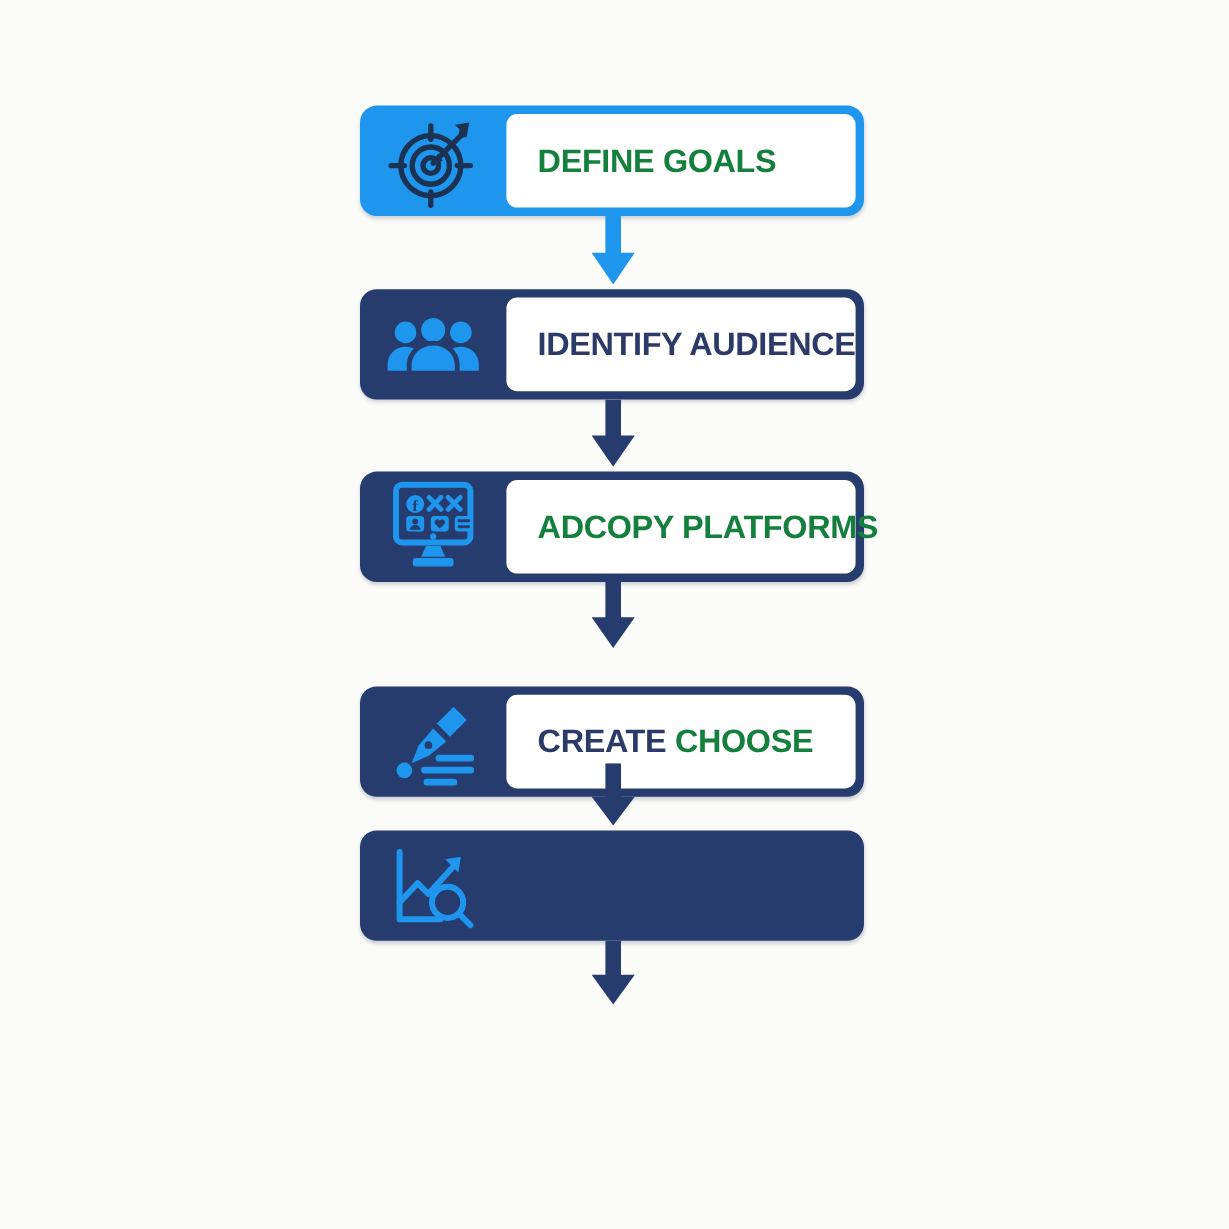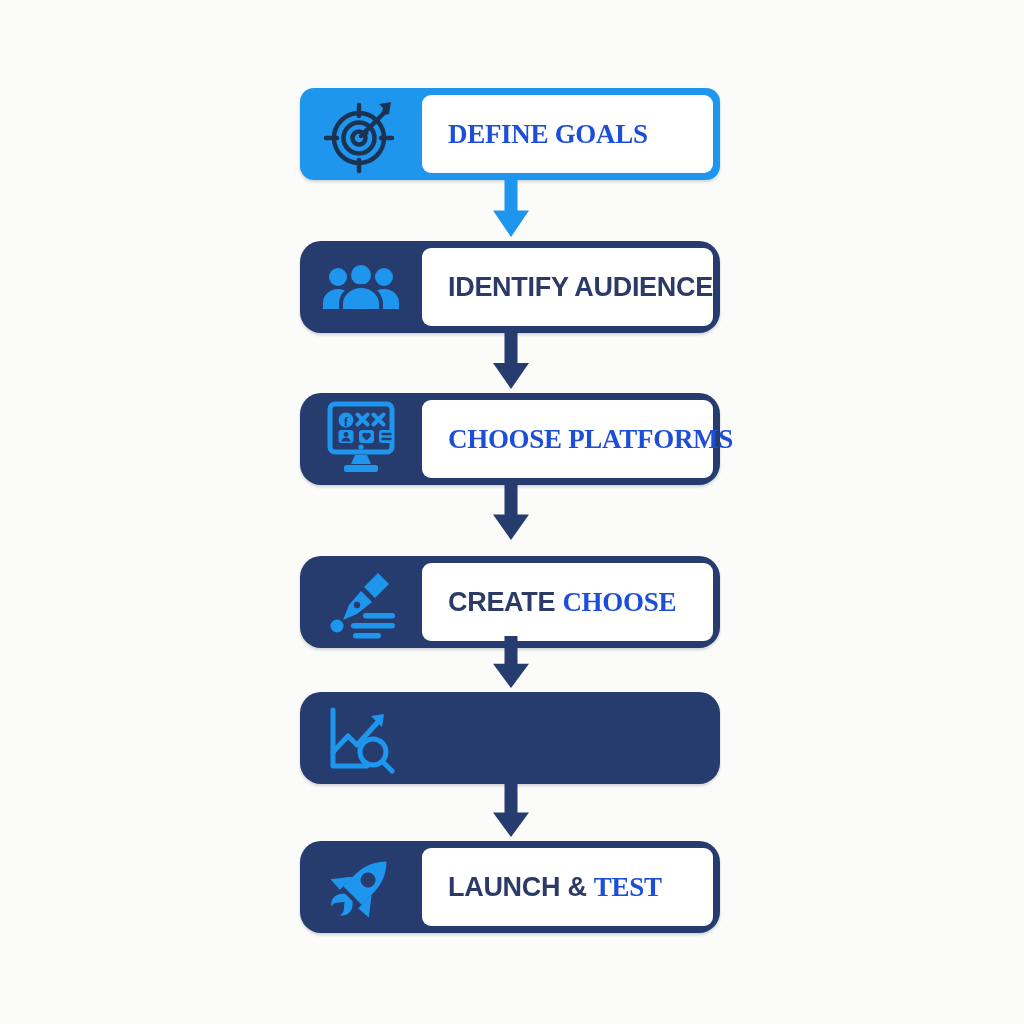--- a/index.html
+++ b/index.html
@@ -12,39 +12,39 @@
   .canvas{position:absolute;inset:0;}
 
   
   .step{
     position:absolute;
     left:300px;width:420px;height:92px;
     border-radius:14px;
     box-shadow:0 2px 3px rgba(20,30,60,.18);
   }
   .step.theme-blue{background:#1e96ee;}
-  .step.theme-navy{background:#263c6e;border-radius:21px;}
+  .step.theme-navy{background:#263c6e;}
 
   .icon-area{
     position:absolute;left:0;top:0;bottom:0;width:122px;
     display:flex;align-items:center;justify-content:center;
   }
   .icon-area svg{width:80px;height:80px;}
 
   .label-panel{
     position:absolute;left:122px;top:7px;right:7px;bottom:7px;
     background:#ffffff;border-radius:9px;
     display:flex;align-items:center;
     padding-left:26px;box-sizing:border-box;
     white-space:pre;
   }
   .label-panel span{
     font-size:27px;font-weight:700;letter-spacing:-0.3px;
   }
-  .txt-blue{color:#1d4ed8;font-family:Liberation Serif, serif;}
+  .txt-blue{color:#15803d;}
   .txt-navy{color:#2b3a66;}
 
   
   .flow-arrow{
     position:absolute;left:493px;width:36px;
   }
   .flow-arrow svg{width:100%;height:100%;display:block;}
   .arrow-blue polygon, .arrow-blue rect{fill:#1e96ee;}
   .arrow-navy polygon, .arrow-navy rect{fill:#263c6e;}
 
@@ -133,30 +133,30 @@
         <rect x="58" y="31" width="15" height="13" rx="3" class="fill-blue"></rect>
         <g stroke="#263c6e" stroke-width="2.4" stroke-linecap="round">
           <line x1="61.5" y1="35" x2="69.5" y2="35"></line>
             <line x1="61.5" y1="40" x2="69.5" y2="40"></line>
         </g>
         <circle cx="40" cy="48" r="2.6" class="fill-blue"></circle>
         <polygon points="34,56 46,56 50,65 30,65" class="fill-blue"></polygon>
         <rect x="23" y="66" width="34" height="7" rx="2.5" class="fill-blue"></rect>
       </svg>
     </div>
-    <div class="label-panel"><span class="txt-blue">CHOOSE PLATFORMS</span></div>
+    <div class="label-panel"><span class="txt-blue">ADCOPY PLATFORMS</span></div>
   </div>
   <div class="flow-arrow arrow-navy" style="top:485px;height:55px">
     <svg viewBox="0 0 36 56" preserveAspectRatio="none">
       <rect x="11.5" y="0" width="13" height="32"></rect>
       <polygon points="0,30 36,30 18,56"></polygon>
     </svg>
   </div>
 
-  <div class="step theme-navy" style="top:556px">
+  <div class="step theme-navy" style="top:572px">
     <div class="icon-area">
       <svg viewBox="0 0 80 80">
         <g class="fill-blue">
           <polygon points="43,25 57,11 68,22 54,36"></polygon>
           <polygon points="40,29 51,40 36,52 22,58 28,43"></polygon>
           <circle cx="16" cy="64" r="6.5"></circle>
           <rect x="42" y="51" width="32" height="5.5" rx="2.7"></rect>
           <rect x="30" y="61" width="44" height="5.5" rx="2.7"></rect>
           <rect x="32" y="71" width="28" height="5.5" rx="2.7"></rect>
         </g>
@@ -185,30 +185,14 @@
       </svg>
     </div>
   </div>
   <div class="flow-arrow arrow-navy" style="top:784px;height:53px">
     <svg viewBox="0 0 36 56" preserveAspectRatio="none">
       <rect x="11.5" y="0" width="13" height="32"></rect>
       <polygon points="0,30 36,30 18,56"></polygon>
     </svg>
   </div>
 
-  <div class="step theme-navy" style="top:841px">
-    <div class="icon-area">
-      <svg viewBox="0 0 80 80">
-        <g transform="rotate(45 40 40)">
-          <g class="fill-blue">
-            <path d="M40,4 C49,13 53,24 53,36 L53,52 L27,52 L27,36 C27,24 31,13 40,4 z"></path>
-            <polygon points="27,38 13,56 27,57"></polygon>
-            <polygon points="53,38 67,56 53,57"></polygon>
-            <path d="M34,56 c-7,5 -8,14 -1,19 c-2,-6 3,-8 6,-13 c3,5 8,7 6,13 c7,-5 6,-14 -1,-19 z"></path>
-          </g>
-          <circle cx="40" cy="30" r="7.5" class="fill-navy"></circle>
-        </g>
-      </svg>
-    </div>
-    <div class="label-panel"><span class="txt-navy">LAUNCH &amp; </span><span class="txt-blue">TEST</span></div>
-  </div>
 
 </div>
 
 </body></html>

